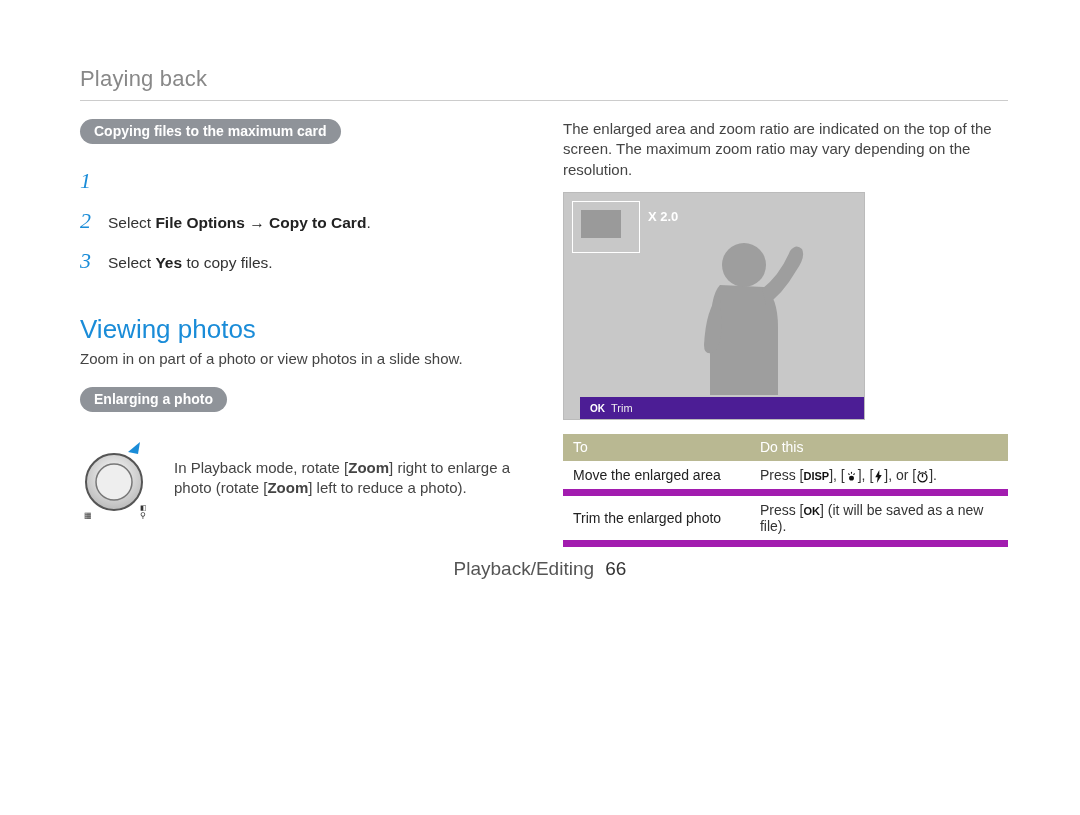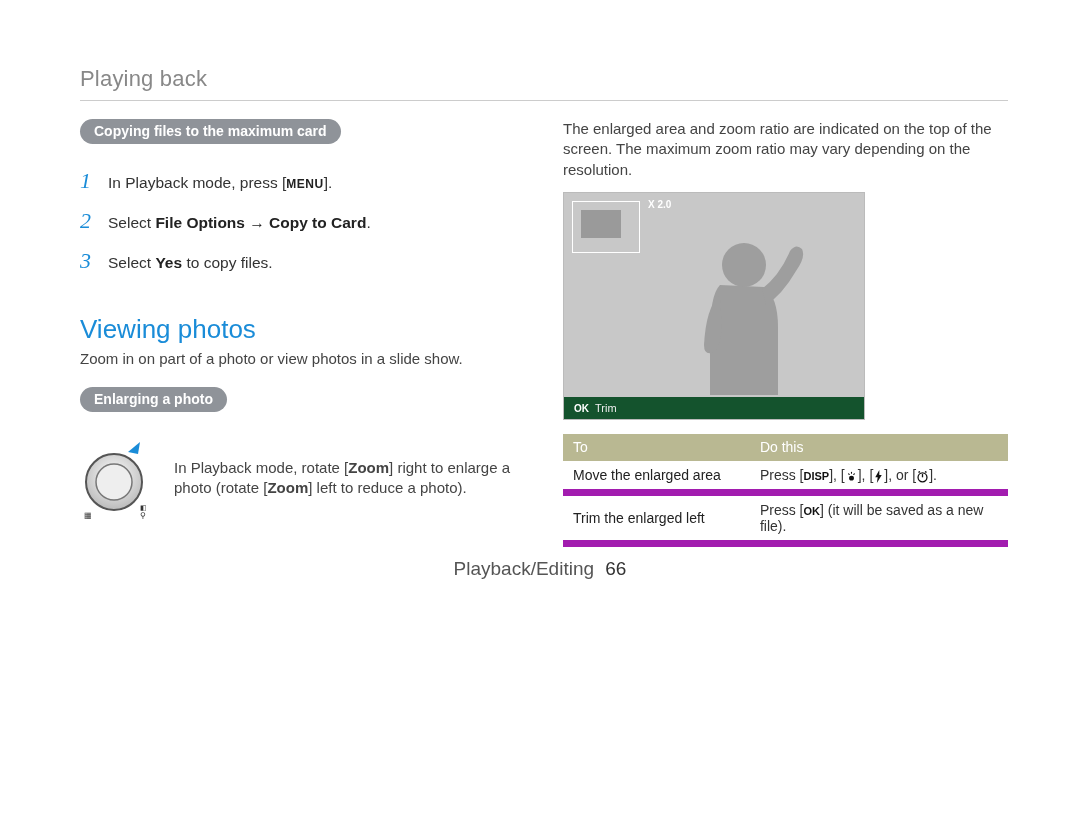--- a/index.html
+++ b/index.html
@@ -119,37 +119,37 @@
     box-sizing: border-box;
   }
   .lcd-indicator-inner {
     position: absolute;
     top: 8px; left: 8px;
     width: 40px; height: 28px;
     background: #9a9a9a;
   }
   .lcd-zoom-label {
     position: absolute;
-    top: 6px; left: 84px;
+    top: 16px; left: 84px;
     color: #fff;
-    font-size: 10px;
+    font-size: 13px;
     font-weight: 700;
   }
   .lcd-silhouette {
     position: absolute;
     bottom: 24px;
     right: 54px;
     width: 140px;
     height: 160px;
   }
   .lcd-footer {
     position: absolute;
-    bottom: 0; left: 0; right: 0;
+    bottom: 0; left: 16px; right: 0;
     height: 22px;
-    background: #14532d;
+    background: #4c1d95;
     color: #eee;
     font-size: 11px;
     line-height: 22px;
     padding-left: 10px;
   }
   .lcd-footer .ok {
     display: inline-block;
     font-weight: 700;
     font-size: 10px;
     margin-right: 6px;
@@ -208,23 +208,20 @@
 
   <div class="cols">
 
     <div class="col">
 
       <div class="pill">Copying files to the maximum card</div>
 
       <ol class="steps">
         <li>
           <span class="step-num">1</span>
-          <span class="step-text">
-            <span>In Playback mode, press [</span><span class="menu-box">MENU</span><span>].</span>
-          </span>
         </li>
         <li>
           <span class="step-num">2</span>
           <span class="step-text">
             <span>Select </span><span class="bold">File Options → Copy to Card</span><span>.</span>
           </span>
         </li>
         <li>
           <span class="step-num">3</span>
           <span class="step-text">
@@ -308,21 +305,21 @@
                 </span><span>], or [</span><span class="btn-icon">
                   <svg width="13" height="13" viewBox="0 0 16 16">
                     <circle cx="8" cy="9" r="5.5" fill="none" stroke="#111" stroke-width="1.6"></circle>
                     <path d="M8 9V5" stroke="#111" stroke-width="1.6"></path>
                     <path d="M5 2l-2 1M11 2l2 1" stroke="#111" stroke-width="1.6"></path>
                   </svg>
                 </span><span>].</span>
             </td>
           </tr>
           <tr>
-            <td>Trim the enlarged left</td>
+            <td>Trim the enlarged photo</td>
             <td>
               <span>Press [</span><span class="btn-icon">OK</span><span>] (it will be saved as a new file).</span>
             </td>
           </tr>
         </tbody>
       </table>
 
     </div>
   </div>
 

